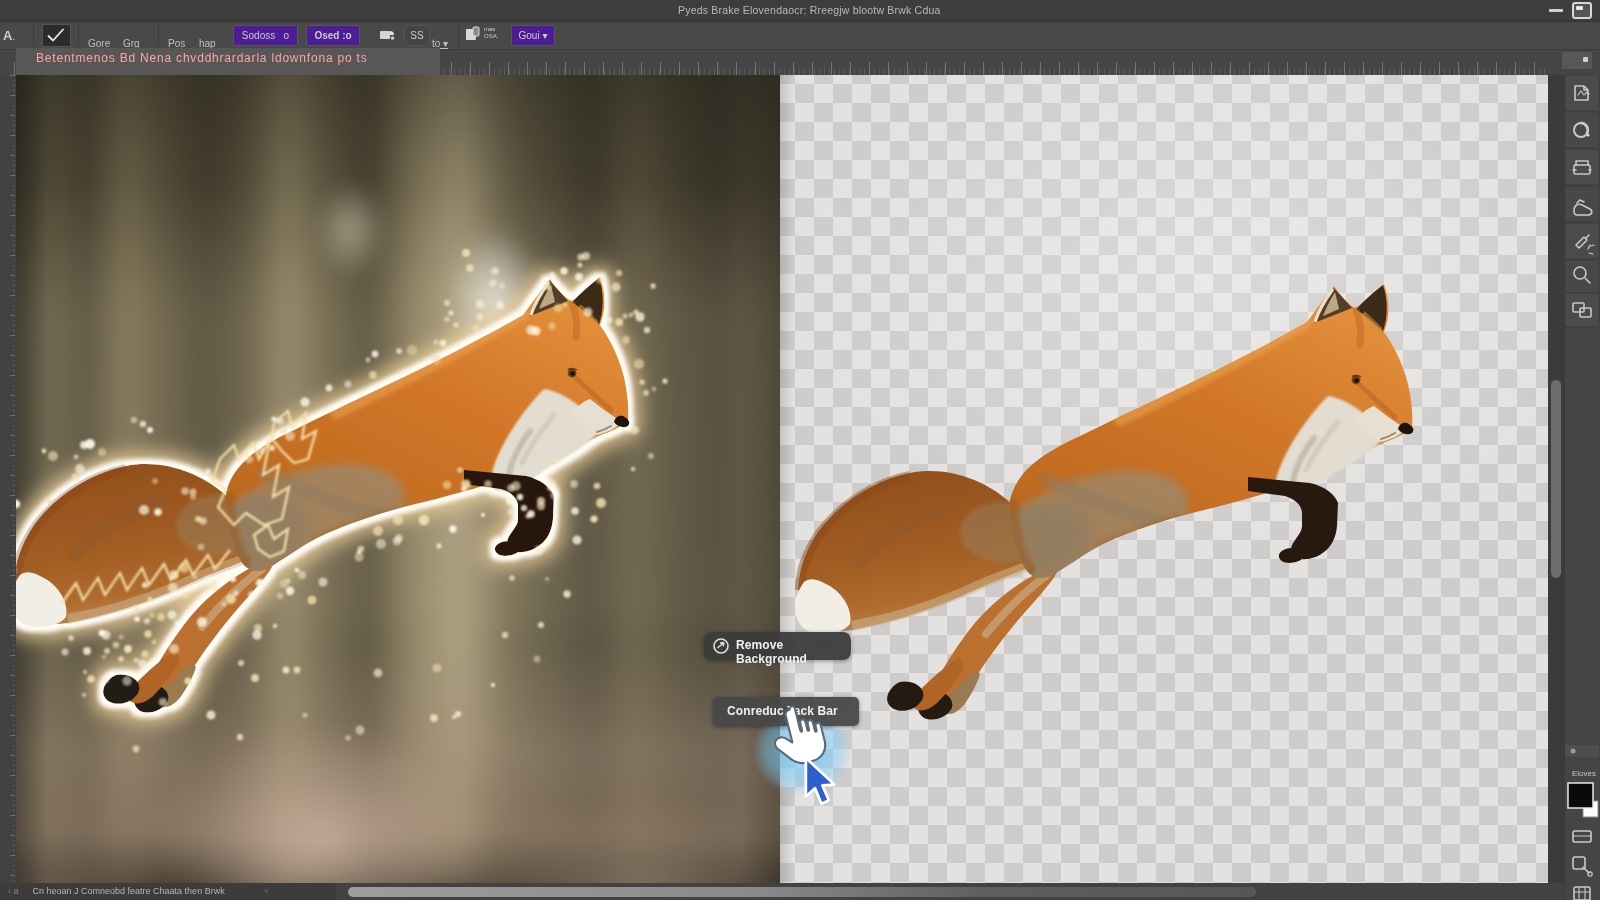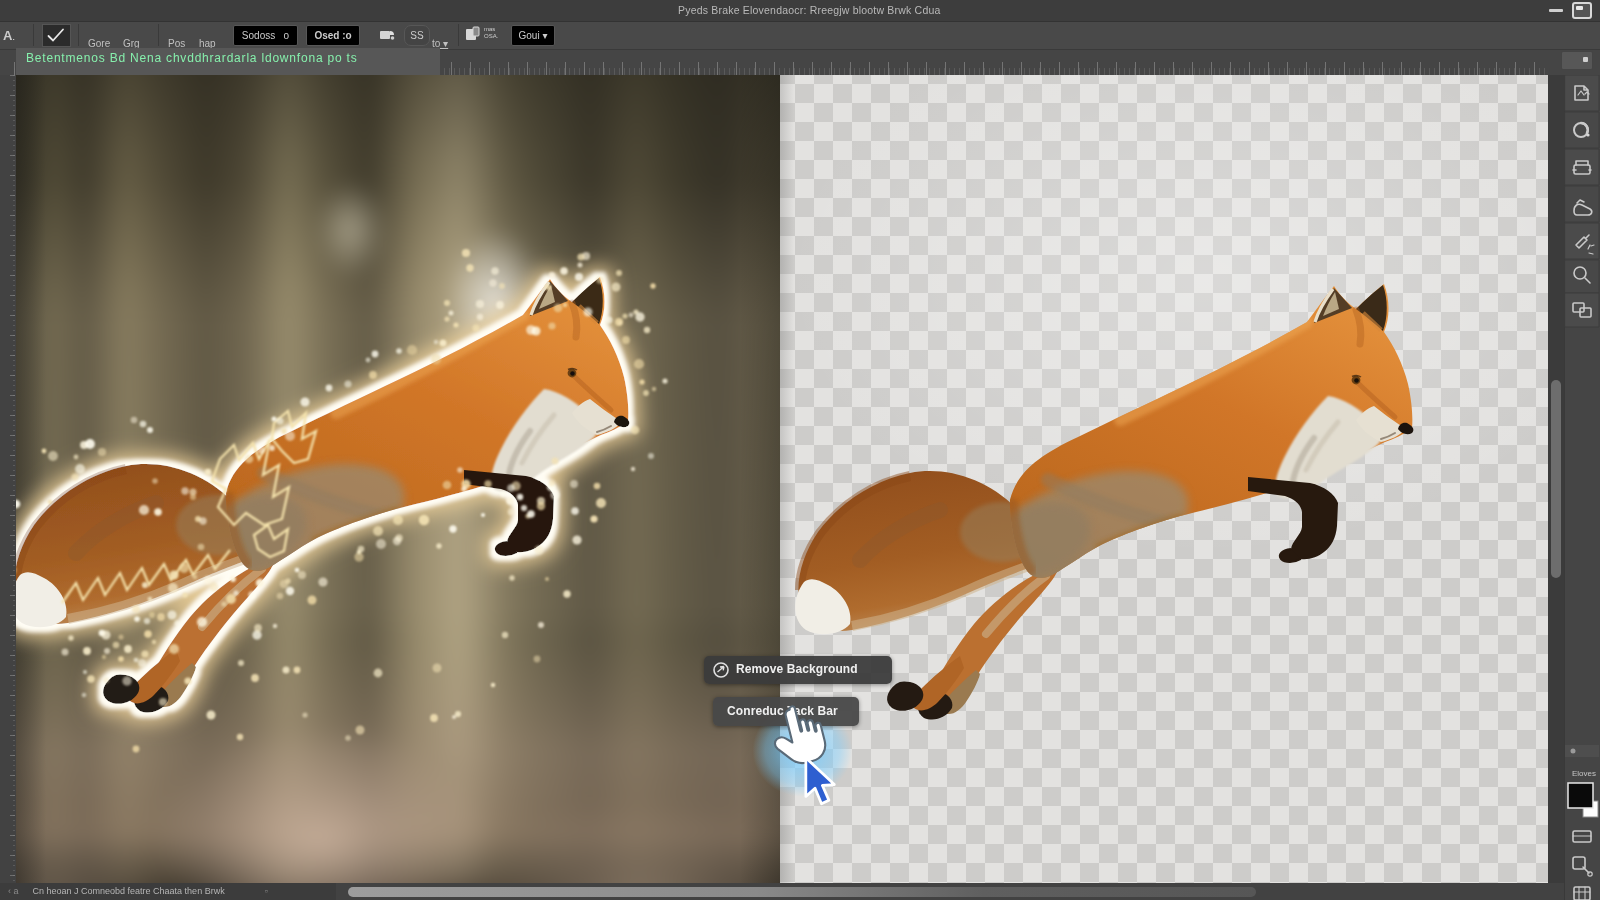--- a/index.html
+++ b/index.html
@@ -6,29 +6,29 @@
 .abs{position:absolute;}
 
 #titlebar{left:0;top:0;width:1600px;height:21px;background:#3d3d3d;border-bottom:1px solid #333;}
 #title{left:678px;top:4px;font-size:10.5px;font-weight:normal;color:#b9b9b9;letter-spacing:.2px;}
 #minbtn{left:1549px;top:9px;width:14px;height:3px;background:#cfcfcf;border-radius:1px;}
 #maxbtn{left:1572px;top:2px;width:16px;height:13px;border:2px solid #d8d8d8;border-radius:3px;background:#555;}
 #maxbtn i{position:absolute;left:2px;top:2px;width:7px;height:4px;background:#e8e8e8;border-radius:1px;}
 #toolbar{left:0;top:22px;width:1600px;height:27px;background:#494949;border-bottom:1px solid #3a3a3a;}
 .tsep{top:2px;width:1px;height:22px;background:#3a3a3a;}
 .tbtxt{font-size:10px;color:#c0c0c0;top:16px;}
-.tbbox{top:3px;height:19px;background:#000000;border:1px solid #575757;border-radius:2px;color:#cccccc;font-size:10px;line-height:19px;text-align:center;}
+.tbbox{top:3px;height:19px;background:#4c1d95;border:1px solid #575757;border-radius:2px;color:#cccccc;font-size:10px;line-height:19px;text-align:center;}
 
 #rulerrow{left:0;top:50px;width:1600px;height:25px;background:#454545;}
 #ruler{left:14px;top:12px;width:1534px;height:13px;
  background:repeating-linear-gradient(90deg,#9a9a9a 0 1px,transparent 1px 19px);
  background-position:0 0;opacity:.55;}
 #ruler2{left:14px;top:18px;width:1534px;height:7px;
  background:repeating-linear-gradient(90deg,#808080 0 1px,transparent 1px 5px);opacity:.35;}
-#tooltip{left:16px;top:48px;width:424px;height:36px;background:#575757;color:#86efac;font-size:12px;letter-spacing:.8px;line-height:20px;padding-left:10px;box-sizing:border-box;}
+#tooltip{left:16px;top:48px;width:424px;height:36px;background:#575757;color:#fca5a5;font-size:12px;letter-spacing:.8px;line-height:20px;padding-left:20px;box-sizing:border-box;}
 
 #leftstrip{left:0;top:75px;width:16px;height:810px;background:#424242;}
 #leftstrip i{position:absolute;right:1px;top:0;width:5px;height:810px;display:block;
  background:repeating-linear-gradient(180deg,#9a9a9a 0 1px,transparent 1px 20px);opacity:.5;}
 #leftstrip b{position:absolute;right:1px;top:0;width:2px;height:810px;display:block;
  background:repeating-linear-gradient(180deg,#8a8a8a 0 1px,transparent 1px 5px);opacity:.35;}
 #photo{left:16px;top:75px;width:764px;height:810px;background:#6b6150;overflow:hidden;}
 #forest{position:absolute;left:-25px;top:-25px;width:814px;height:860px;filter:blur(10px);
 background:
  linear-gradient(180deg,rgba(0,0,0,0) 0,rgba(0,0,0,0) 130px,rgba(198,182,152,.22) 270px,rgba(198,182,152,.24) 560px,rgba(198,182,152,.05) 690px,rgba(198,182,152,0) 750px),
@@ -483,21 +483,21 @@
           <path d="M9,91 h18" stroke-width="1.1"></path>
        <rect x="9" y="112" width="12" height="12" rx="2"></rect>
           <path d="M19,122 l6,6"></path>
           <circle cx="26" cy="129" r="2.2" stroke-width="1.2"></circle>
        <rect x="10" y="142" width="16" height="13" rx="1.5"></rect>
           <path d="M10,147 h16 M15,142 v13 M21,142 v13" stroke-width="1.1"></path>
      </g>
    </g>
  </svg>
  <div class="abs" style="left:735px;top:688px;width:135px;height:125px;background:radial-gradient(closest-side,rgba(120,205,255,.9),rgba(120,205,255,.4) 55%,rgba(120,205,255,0) 74%);"></div>
- <div class="abs popbtn" style="left:704px;top:656px;width:188px;height:28px;">
+ <div class="abs popbtn" style="left:704px;top:632px;width:147px;height:28px;border-radius:8px;">
    <svg style="position:absolute;left:8px;top:5px;" width="18" height="18" viewBox="0 0 18 18">
         <circle cx="9" cy="9" r="7" fill="none" stroke="#e0e0e0" stroke-width="1.6"></circle>
         <path d="M5.5,11 L12,5.5 M12,5.5 l-4,0.5 M12,5.5 l-0.8,3.8" stroke="#e0e0e0" stroke-width="1.4" fill="none"></path>
       </svg>
    <span style="position:absolute;left:32px;top:6px;">Remove Background</span>
  </div>
  <div class="abs popbtn" style="left:713px;top:697px;width:146px;height:29px;background:rgba(72,72,72,.95);">
    <span style="position:absolute;left:14px;top:7px;">Conreduc Tack Bar</span>
  </div>
  <svg class="abs" style="left:762px;top:700px;" width="95" height="112" viewBox="0 0 95 112">

